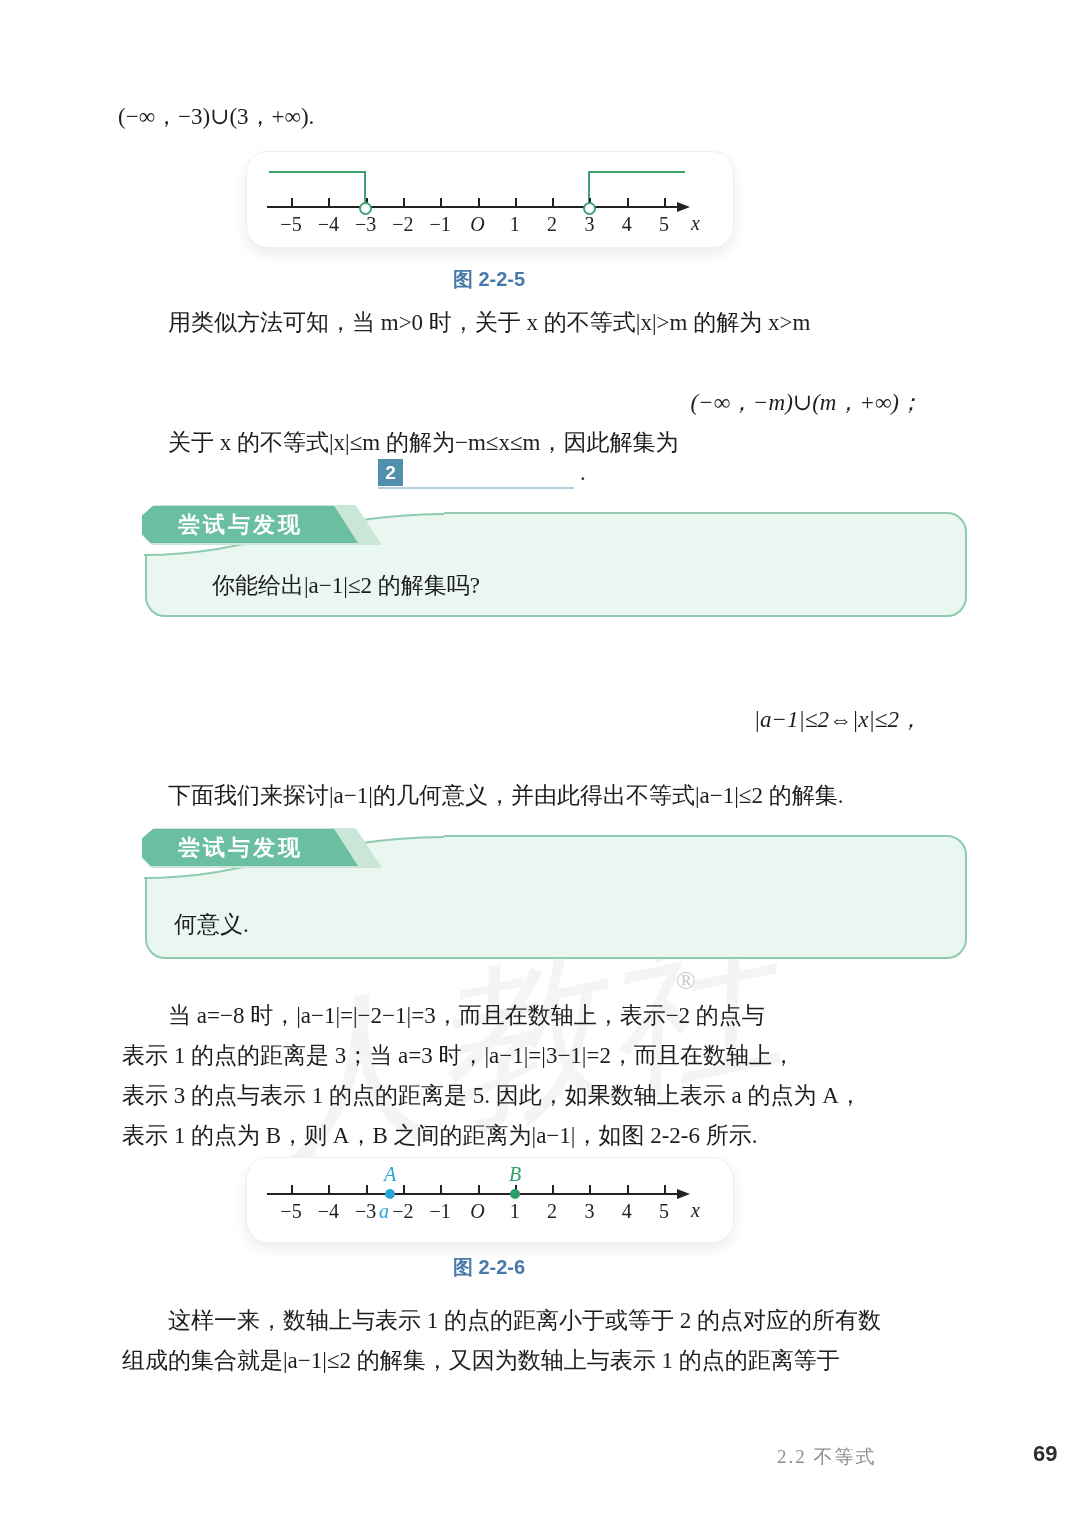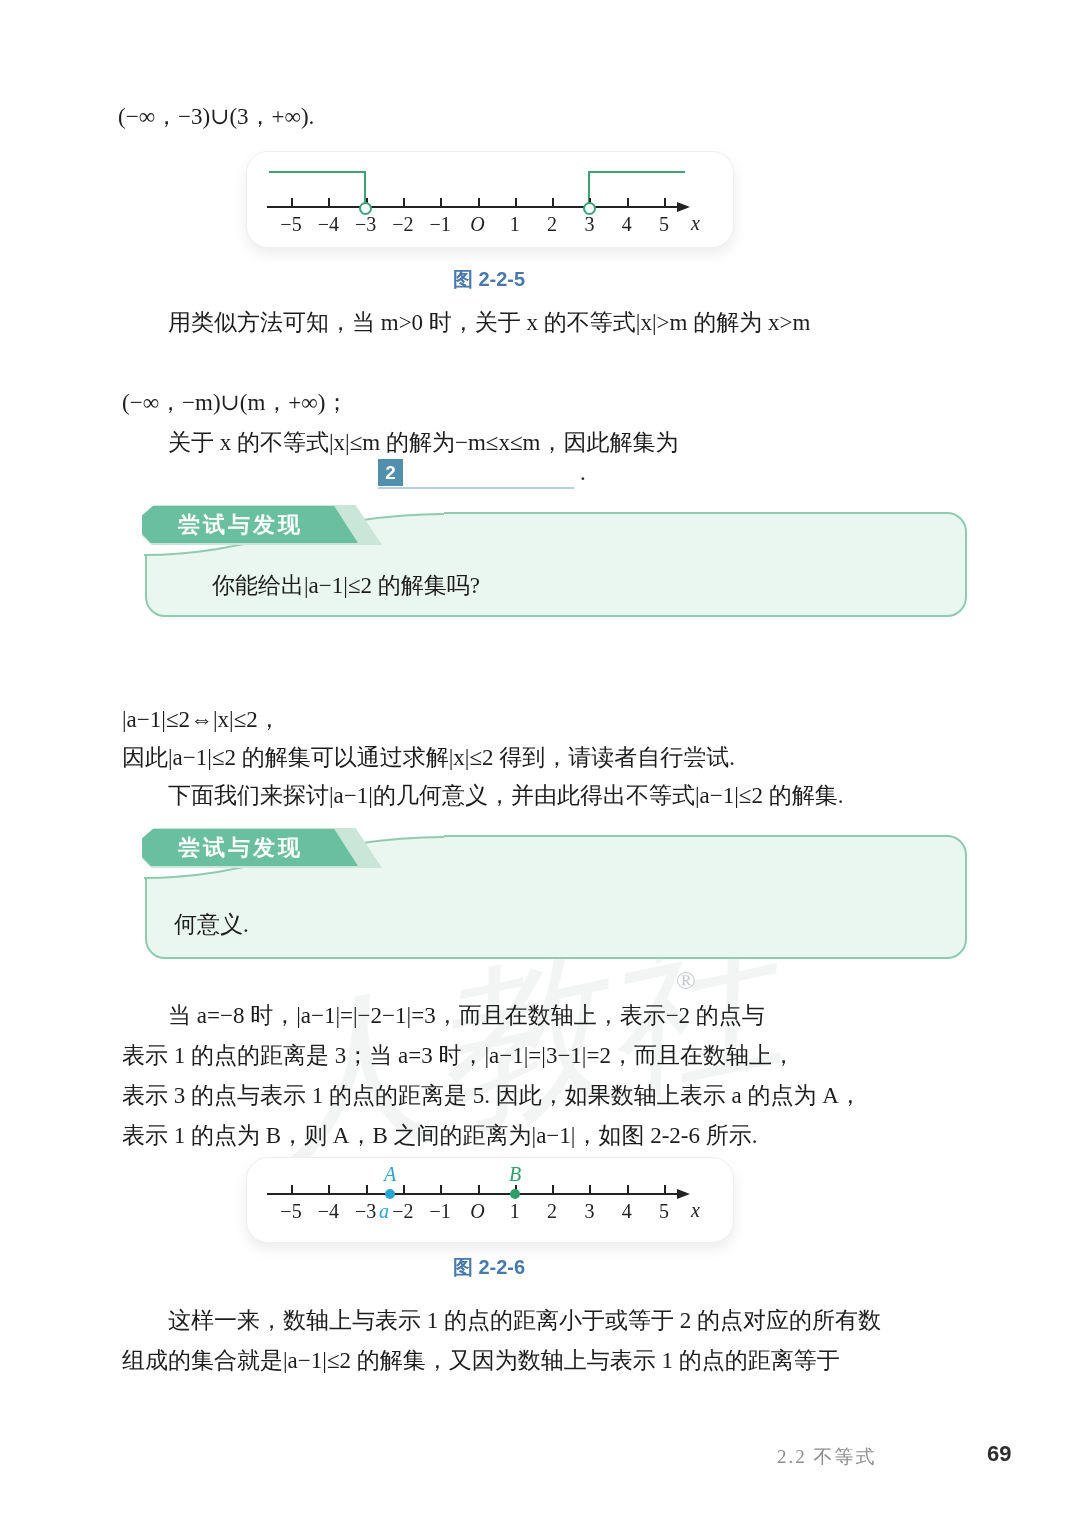--- a/index.html
+++ b/index.html
@@ -1,20 +1,20 @@
 <!DOCTYPE html>
 <html><head>
 <meta charset="utf-8">
 <style>
   html,body{margin:0;padding:0;background:#ffffff;}
   .page{position:relative;width:1080px;height:1526px;background:#fff;overflow:hidden;
         font-family:"Liberation Serif","DejaVu Serif",serif;color:#1d1d1d;}
   .line{position:absolute;font-size:23px;line-height:30px;white-space:nowrap;z-index:1;}
-  .centerline{position:absolute;left:122px;width:800px;text-align:left;font-size:23px;
-              line-height:30px;white-space:nowrap;z-index:1;}
+  .centerline{position:absolute;left:122px;width:800px;text-align:right;font-size:23px;
+              line-height:30px;white-space:nowrap;z-index:1;font-style:italic;}
   
   .card{position:absolute;left:246px;width:486px;background:#fff;border:1px solid #efefef;
         border-radius:22px;box-shadow:0 6px 14px rgba(0,0,0,.08);z-index:1;}
   .axis{position:absolute;height:2px;background:#222;}
   .arrow{position:absolute;width:0;height:0;border-left:13px solid #222;
          border-top:5px solid transparent;border-bottom:5px solid transparent;}
   .tickm{position:absolute;width:2px;height:9px;background:#222;
          left:calc(44px + var(--i)*37.3px);}
   .nlab{position:absolute;transform:translateX(-50%);font-size:20px;color:#222;
         left:calc(44px + var(--i)*37.3px);}
@@ -50,21 +50,21 @@
        font-size:22px;line-height:37px;letter-spacing:3px;padding-left:36px;box-sizing:border-box;}
   .gbox-line{position:absolute;font-size:23px;line-height:30px;white-space:nowrap;z-index:3;}
   
   .badge{position:absolute;left:378px;top:459px;width:25px;height:27px;background:#5190ad;
          color:#fff;text-align:center;line-height:27px;font-size:19px;font-weight:bold;z-index:2;
          font-family:"Liberation Sans","DejaVu Sans",sans-serif;}
   .blankline{position:absolute;left:378px;top:487px;width:196px;height:2px;background:#b8cedd;z-index:1;}
   
   .footer-section{position:absolute;left:777px;top:1444px;font-size:19px;color:#8e8e8e;
                   letter-spacing:2px;z-index:1;}
-  .footer-page{position:absolute;left:987px;top:1441px;font-size:22px;font-weight:bold;color:#2e2e2e;
+  .footer-page{position:absolute;left:1033px;top:1441px;font-size:22px;font-weight:bold;color:#2e2e2e;
                font-family:"Liberation Sans","DejaVu Sans",sans-serif;z-index:1;}
   
   .wm{position:absolute;left:255px;top:925px;font-size:175px;font-style:italic;color:#5d7d72;
       opacity:.07;transform:rotate(-12deg);white-space:nowrap;z-index:0;}
   .wm-reg{position:absolute;left:676px;top:966px;font-size:26px;color:#c5cbce;z-index:0;}
 </style>
 </head>
 <body>
 
 <div class="page">
@@ -120,21 +120,20 @@
   <div class="gbox" style="top:512px;height:101px"></div>
   <svg class="notch" style="left:144px;top:511px" width="300" height="46" viewBox="0 0 300 46">
     <path d="M0 44 C110 44 175 3 300 3 L300 0 L0 0 Z" fill="#ffffff"></path>
     <path d="M0 44 C110 44 175 3 300 3" fill="none" stroke="#8fcbb0" stroke-width="2"></path>
   </svg>
   <div class="ribbon" style="top:505px"></div>
   <div class="tab" style="top:506px">尝试与发现</div>
   <div class="gbox-line" style="left:212px;top:571px">你能给出|a−1|≤2 的解集吗?</div>
 
   <div class="centerline" style="top:705px">|a−1|≤2⇔|x|≤2，</div>
-  <div class="line" style="left:122px;top:743px">因此|a−1|≤2 的解集可以通过求解|x|≤2 得到，请读者自行尝试.</div>
   <div class="line" style="left:168px;top:781px">下面我们来探讨|a−1|的几何意义，并由此得出不等式|a−1|≤2 的解集.</div>
 
   <div class="gbox" style="top:835px;height:120px"></div>
   <svg class="notch" style="left:144px;top:834px" width="300" height="46" viewBox="0 0 300 46">
     <path d="M0 44 C110 44 175 3 300 3 L300 0 L0 0 Z" fill="#ffffff"></path>
     <path d="M0 44 C110 44 175 3 300 3" fill="none" stroke="#8fcbb0" stroke-width="2"></path>
   </svg>
   <div class="ribbon" style="top:828px"></div>
   <div class="tab" style="top:829px">尝试与发现</div>
   <div class="gbox-line" style="left:174px;top:910px">何意义.</div>

